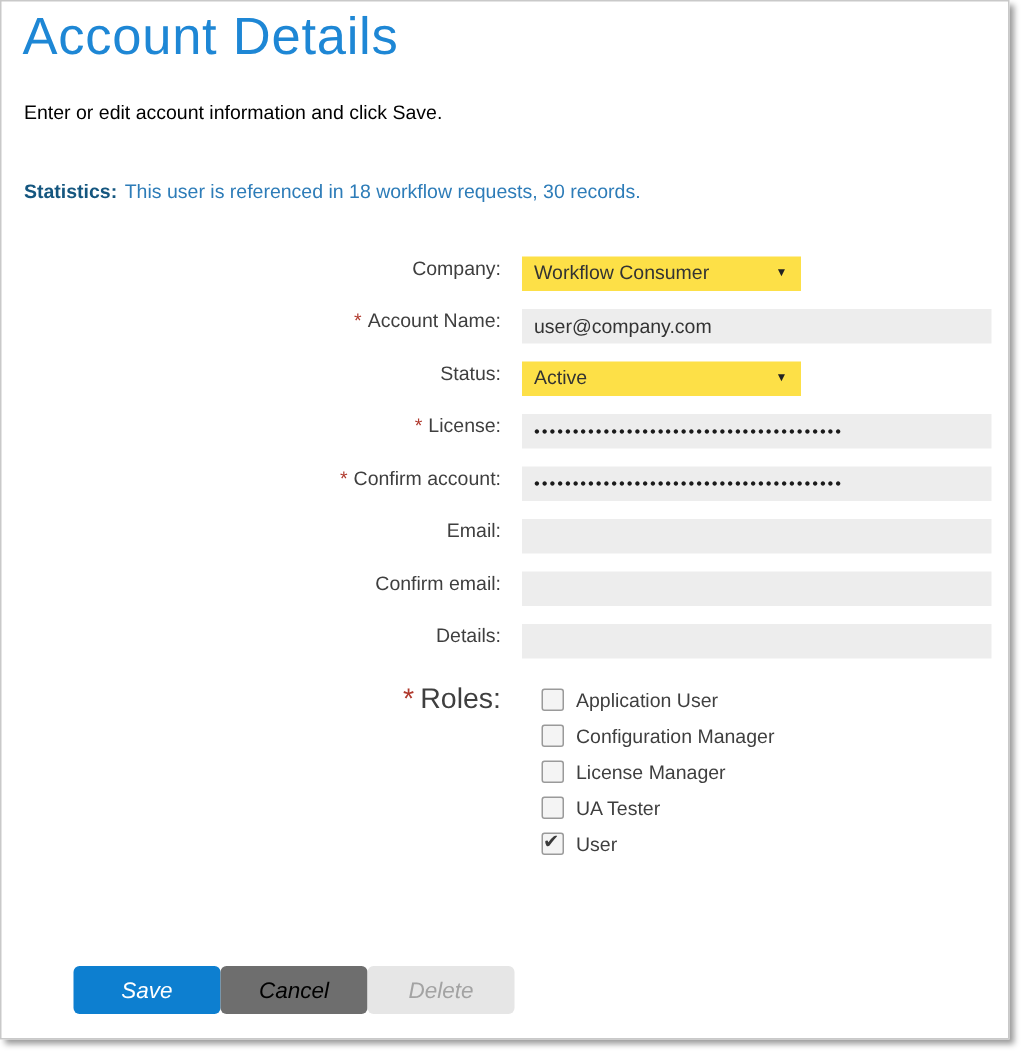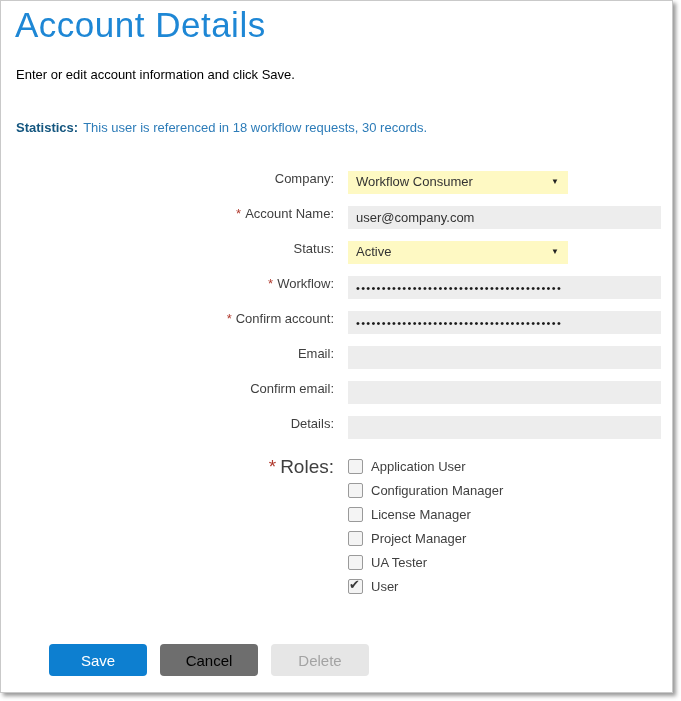--- a/index.html
+++ b/index.html
@@ -40,52 +40,52 @@
   }
   .req{color:#b03a2e;margin-right:4px;}
   .field-wrap{margin-left:6px;flex:none;position:relative;}
   .tinput{
     width:313px;height:23px;border:none;background:#ededed;
     font-family:"Liberation Sans","DejaVu Sans",sans-serif;
     font-size:13px;color:#333;padding:0 8px;box-sizing:border-box;outline:none;
   }
   .pw{font-size:11px;letter-spacing:1.3px;color:#1a1a1a;}
   .select{
-    width:220px;height:23px;background:#fef9c3;box-sizing:border-box;
+    width:186px;height:23px;background:#fde047;box-sizing:border-box;
     font-size:13px;color:#333;padding:3px 24px 0 8px;position:relative;
     cursor:default;
   }
   .select .arrow{
     position:absolute;right:9px;top:6px;font-size:8px;color:#222;
   }
   .roles-row{
     display:flex;margin-top:15px;
   }
   .roles-lbl{
     width:333px;padding-right:8px;text-align:right;
     font-size:19px;color:#3f3f3f;flex:none;padding-top:2px;
   }
-  .roles-list{margin-left:6px;}
+  .roles-list{margin-left:19px;}
   .chk-row{display:flex;align-items:center;height:24px;}
   .chk{
     width:13px;height:13px;background:#f4f4f4;border:1px solid #9a9a9a;
     border-radius:2px;margin-right:8px;flex:none;position:relative;
     cursor:pointer;
   }
   .chk .mark{
     position:absolute;left:0px;top:-3px;font-size:13px;color:#3a3a3a;
   }
   .chk-label{font-size:13px;color:#3f3f3f;}
   .buttons{
     position:absolute;left:48px;top:643px;display:flex;
   }
   .btn{
     width:98px;height:32px;border:none;border-radius:4px;
     font-family:"Liberation Sans","DejaVu Sans",sans-serif;
-    font-size:15px;margin-right:13px;cursor:pointer;
+    font-size:15px;cursor:pointer;font-style:italic;
   }
   .btn-save{background:#0d7fd0;color:#ffffff;}
   .btn-cancel{background:#6e6e6e;color:#000000;}
   .btn-delete{background:#e6e6e6;color:#a3a3a3;cursor:default;}
 </style>
 </head>
 <body>
 
 <div class="card">
 
@@ -120,21 +120,21 @@
       <div class="lbl"><span>Status:</span></div>
       <div class="field-wrap">
         <div class="select">
           <span>Active</span>
           <span class="arrow">▼</span>
         </div>
       </div>
     </div>
 
     <div class="row">
-      <div class="lbl"><span class="req">*</span><span>Workflow:</span></div>
+      <div class="lbl"><span class="req">*</span><span>License:</span></div>
       <div class="field-wrap">
         <input class="tinput pw" type="text" value="••••••••••••••••••••••••••••••••••••••••" style="">
       </div>
     </div>
 
     <div class="row">
       <div class="lbl"><span class="req">*</span><span>Confirm account:</span></div>
       <div class="field-wrap">
         <input class="tinput pw" type="text" value="••••••••••••••••••••••••••••••••••••••••" style="">
       </div>
@@ -168,24 +168,20 @@
           <span class="chk"></span>
           <span class="chk-label">Application User</span>
         </div>
         <div class="chk-row">
           <span class="chk"></span>
           <span class="chk-label">Configuration Manager</span>
         </div>
         <div class="chk-row">
           <span class="chk"></span>
           <span class="chk-label">License Manager</span>
-        </div>
-        <div class="chk-row">
-          <span class="chk"></span>
-          <span class="chk-label">Project Manager</span>
         </div>
         <div class="chk-row">
           <span class="chk"></span>
           <span class="chk-label">UA Tester</span>
         </div>
         <div class="chk-row">
           <span class="chk checked">
               <span class="mark">✔</span>
             </span>
           <span class="chk-label">User</span>

